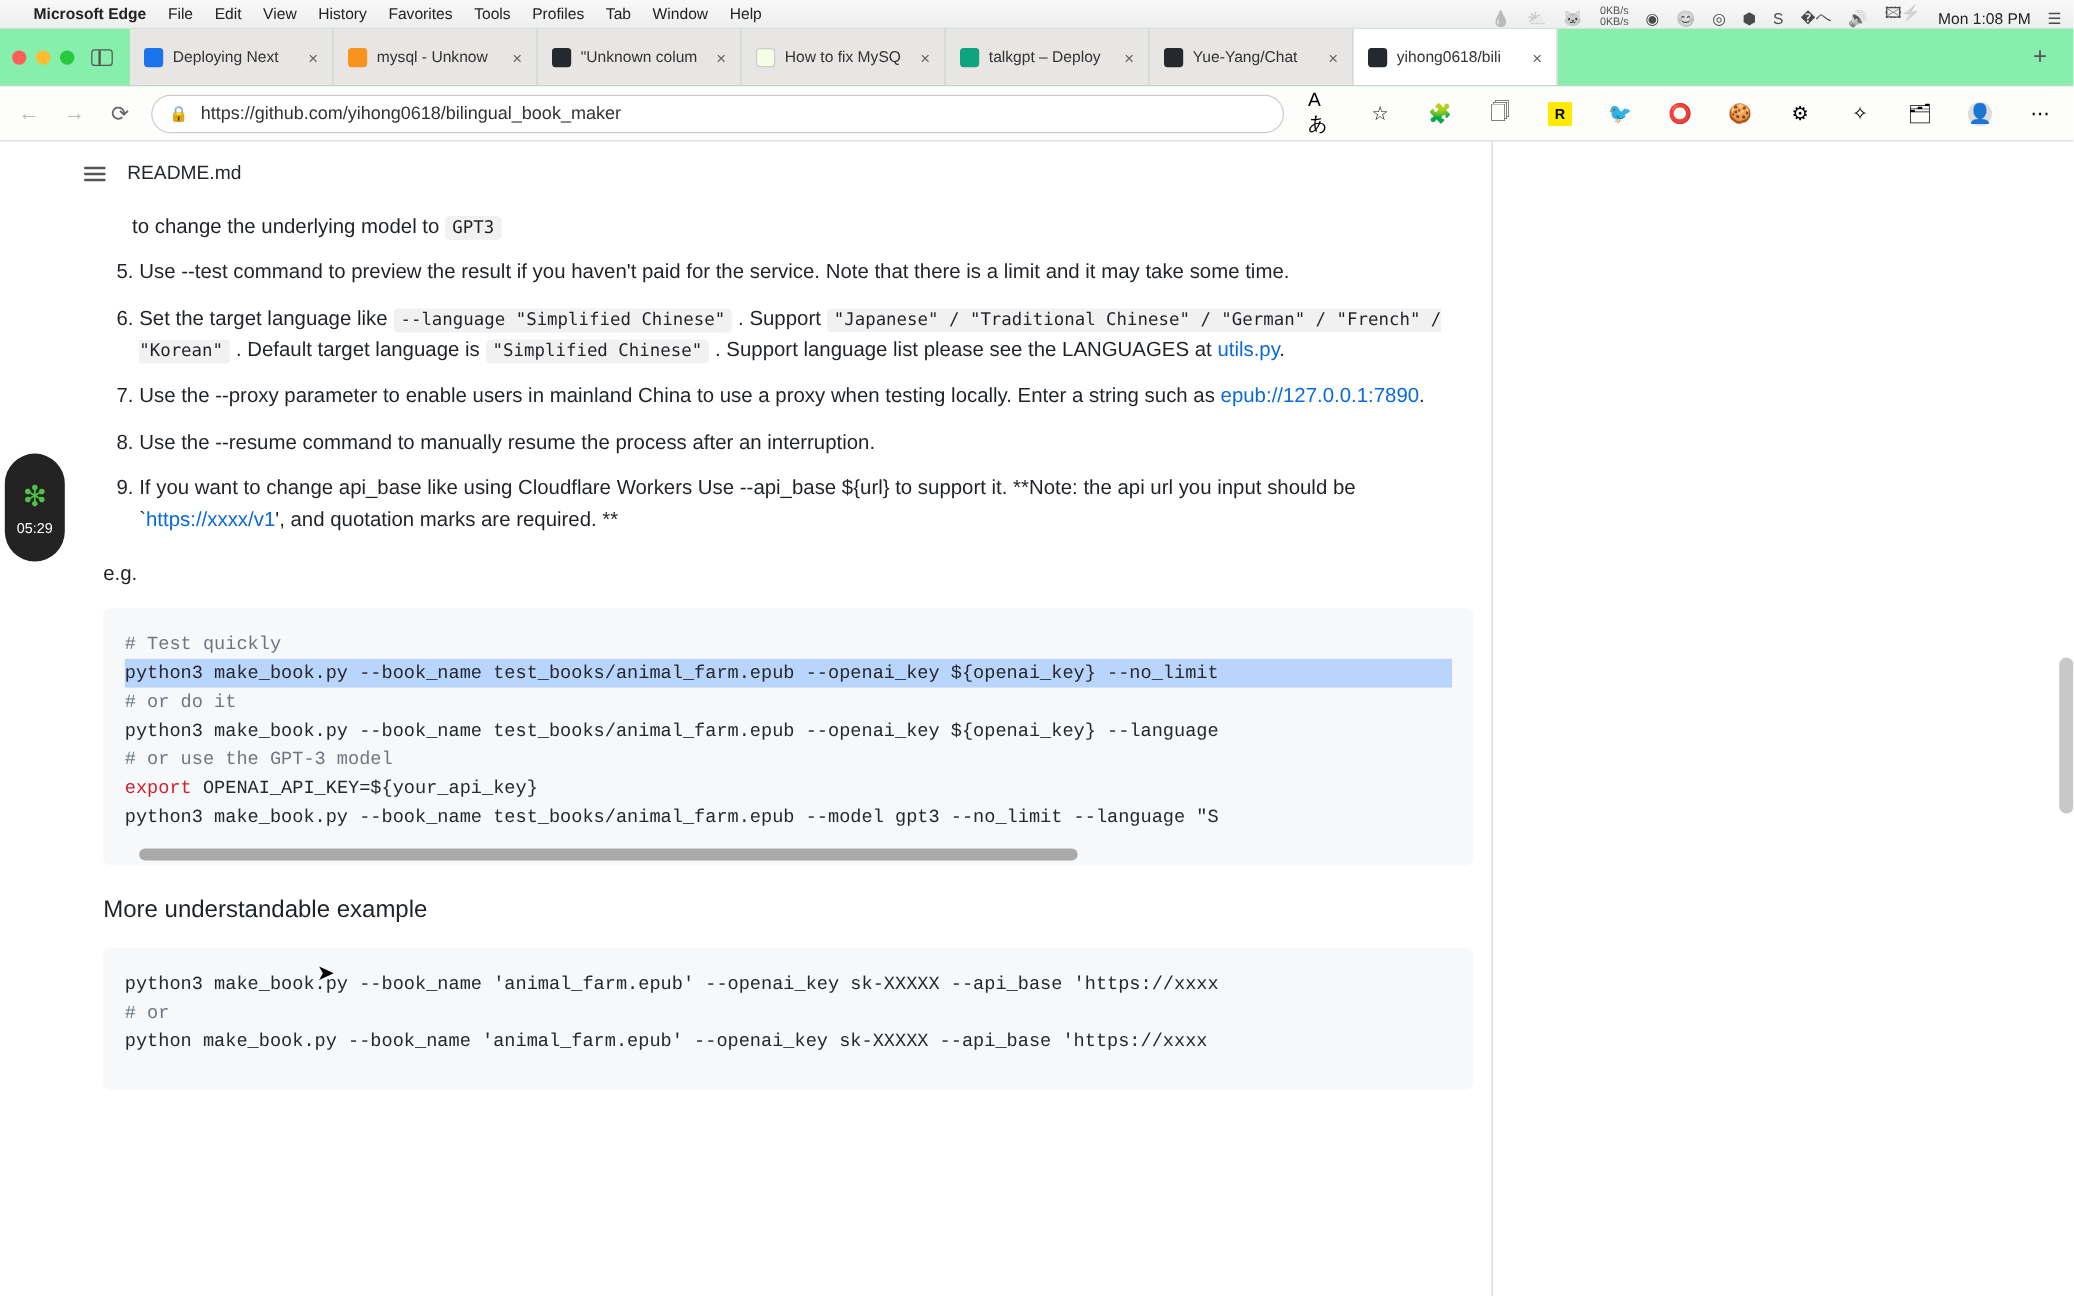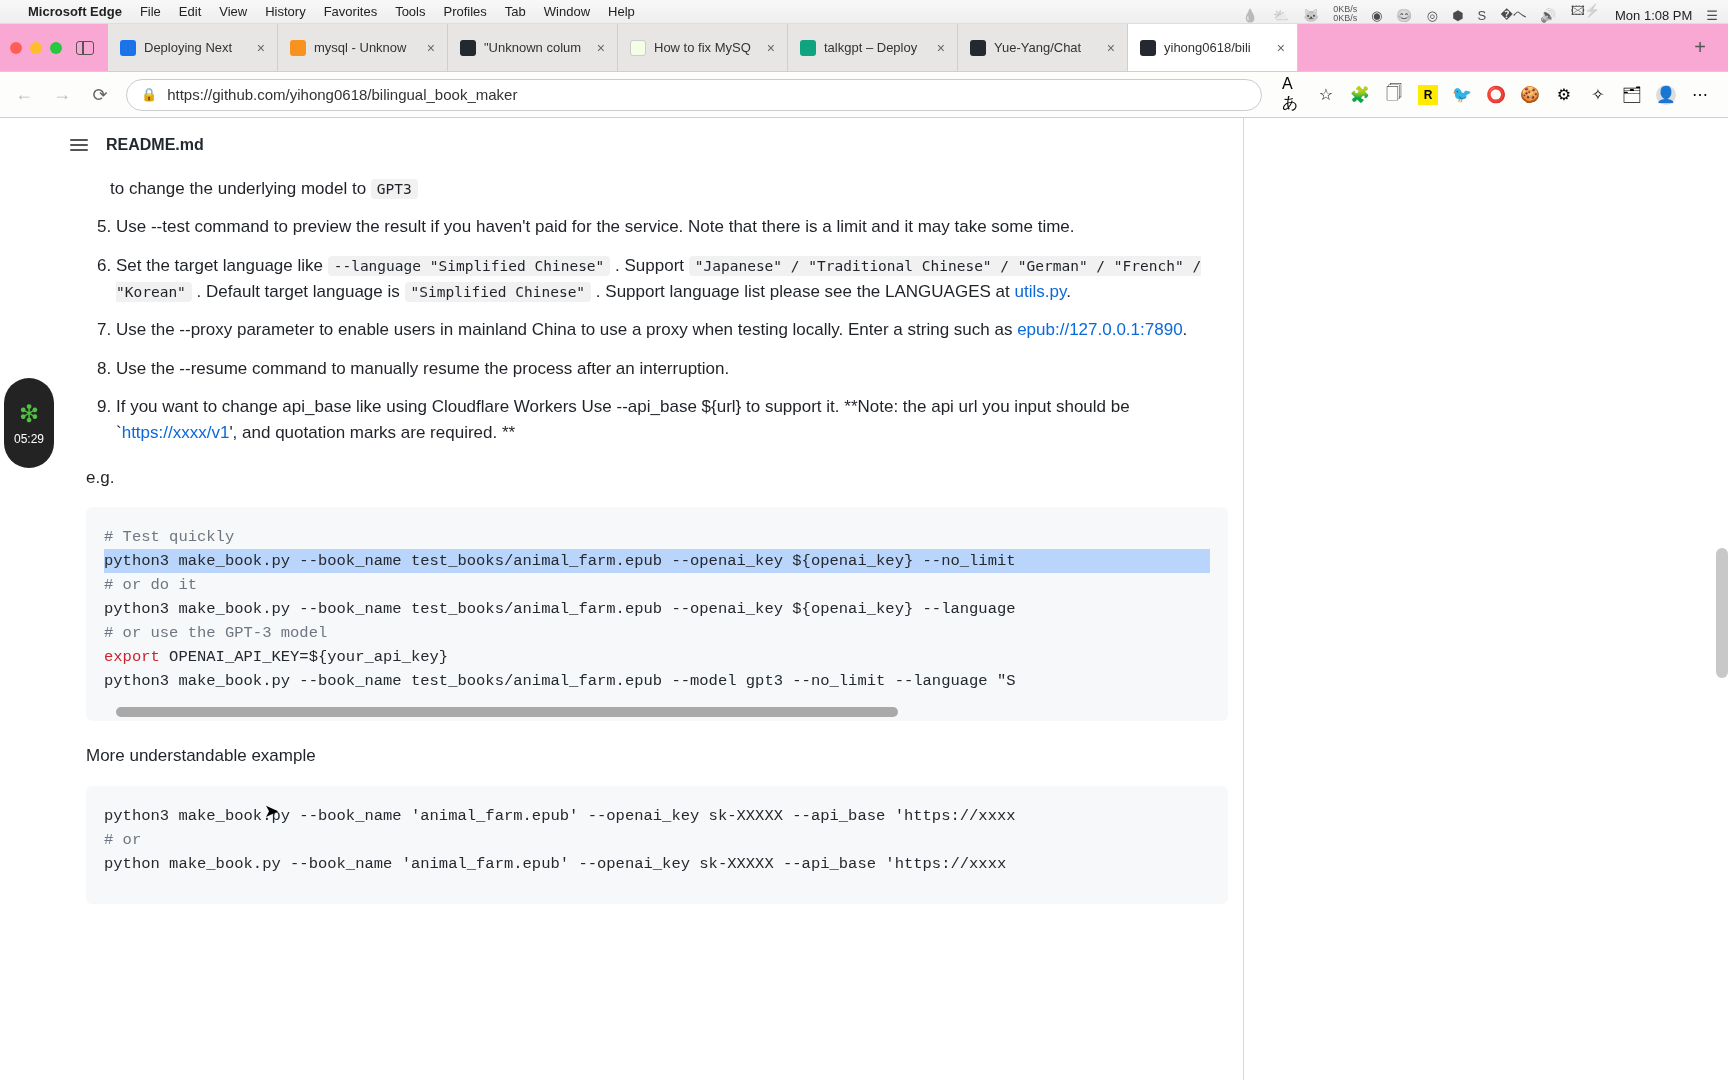--- a/index.html
+++ b/index.html
@@ -14,21 +14,21 @@
   display: flex; align-items: center; padding: 0 10px; font-size: 13px;
   color: #222; border-bottom: 1px solid #ddd; justify-content: space-between;
 }
 .menubar-left, .menubar-right { display:flex; align-items:flex-end; gap:18px; }
 .menubar-left .app { font-weight:600; }
 .menubar-right { gap:14px; }
 .menubar-right .mi { font-size:13px; filter:grayscale(100%); opacity:.8;}
 .networkstats{font-size:9px;line-height:9px;text-align:right;color:#555}
 
 
-.window-chrome { height: 48px; background:#f9a8d4; border-bottom:1px solid #cfcfcf;
+.window-chrome { height: 48px; background:#86efac; border-bottom:1px solid #cfcfcf;
   display:flex; align-items:center; padding:0 10px;}
 .traffic{display:flex;gap:8px;margin-right:14px}
 .traffic span{width:12px;height:12px;border-radius:50%}
 .tl-close{background:#ff5f57}.tl-min{background:#febc2e}.tl-max{background:#28c840}
 .sidebaricon{width:18px;height:14px;border:1.5px solid #555;border-radius:3px;position:relative;margin-right:14px}
 .sidebaricon::after{content:"";position:absolute;left:5px;top:0;bottom:0;width:1.5px;background:#555}
 
 .tabs{display:flex;flex:1;height:100%;align-items:stretch;overflow:hidden}
 .tab{display:flex;align-items:center;gap:8px;padding:0 12px;border-right:1px solid #cfcfcf;
   min-width:170px;max-width:210px;font-size:13px;color:#333;background:#e8e6e4;cursor:default}
@@ -40,49 +40,49 @@
 
 
 .urlbarrow{height:46px;background:#fdfdfc;border-bottom:1px solid #cfcfcf;
   display:flex;align-items:center;padding:0 12px;gap:14px}
 .navbtn{width:24px;height:24px;display:flex;align-items:center;justify-content:center;
   color:#666;font-size:18px}
 .navbtn.disabled{color:#bbb}
 .urlbox{flex:1;height:32px;border:1px solid #ccc;border-radius:18px;background:#fff;
   display:flex;align-items:center;padding:0 14px;gap:10px;font-size:15px;color:#333}
 .urlbox .lock{font-size:13px;color:#555}
-.ext-icons{display:flex;gap:14px;align-items:center;padding:0 6px}
+.ext-icons{display:flex;gap:30px;align-items:center;padding:0 6px}
 .ext-icons span{width:20px;height:20px;display:flex;align-items:center;justify-content:center;font-size:16px}
 .avatar{width:26px;height:26px;border-radius:50%;background:#ddd;display:flex;align-items:center;justify-content:center}
 
 
 .page{position:relative;height:calc(1080px - 24px - 48px - 46px);overflow:hidden;background:#fff}
 
 .readme-header{position:absolute;left:70px;top:18px;display:flex;align-items:center;gap:18px}
 .toc-icon{display:inline-flex;flex-direction:column;gap:3px}
 .toc-icon span{width:18px;height:2px;background:#555;border-radius:1px}
-.readme-title{font-size:16px;font-weight:700;color:#24292f}
+.readme-title{font-size:16px;font-weight:400;color:#24292f}
 
 .readme-body{position:absolute;left:86px;top:58px;right:500px;
   font-size:17px;line-height:1.55;color:#1f2328}
 .readme-body ol{padding-left:30px}
 .readme-body li{margin-bottom:12px}
 .readme-body code.inline{background:#f1f1f1;border-radius:4px;padding:2px 6px;
   font-family:ui-monospace,Menlo,monospace;font-size:14.5px}
 .readme-body a{color:#0969da;text-decoration:none}
 .readme-body p.eg{margin:18px 0 8px 0}
 
 .codeblock{margin:16px 0 22px 0;background:#f6f8fa;border-radius:6px;
   padding:18px 18px 28px 18px;font-family:Liberation Mono, monospace;
   font-size:15.5px;line-height:1.55;color:#24292f;white-space:pre;overflow:hidden;position:relative}
 .codeblock .c{color:#6e7781}
 .codeblock .kw{color:#cf222e}
 .codeblock .hlrow{background:#b9d5fb;display:inline-block;width:100%}
 .codeblock .hscroll{position:absolute;left:30px;right:330px;bottom:4px;height:10px;background:#a9a9a9;border-radius:5px}
-.subhead{font-size:17px;margin:6px 0 10px 0}
+.subhead{font-size:20px;margin:6px 0 10px 0}
 
 
 .right-rail{position:absolute;right:0;top:0;bottom:0;width:485px;border-left:1px solid #d0d7de}
 
 
 .left-widget{position:absolute;left:4px;top:260px;width:50px;height:90px;border-radius:26px;
   background:#232323;display:flex;flex-direction:column;align-items:center;justify-content:center;
   font-size:12px;color:#fff}
 .left-widget .leaf{font-size:24px;color:#4fc143}
 .left-widget .time{margin-top:4px}

